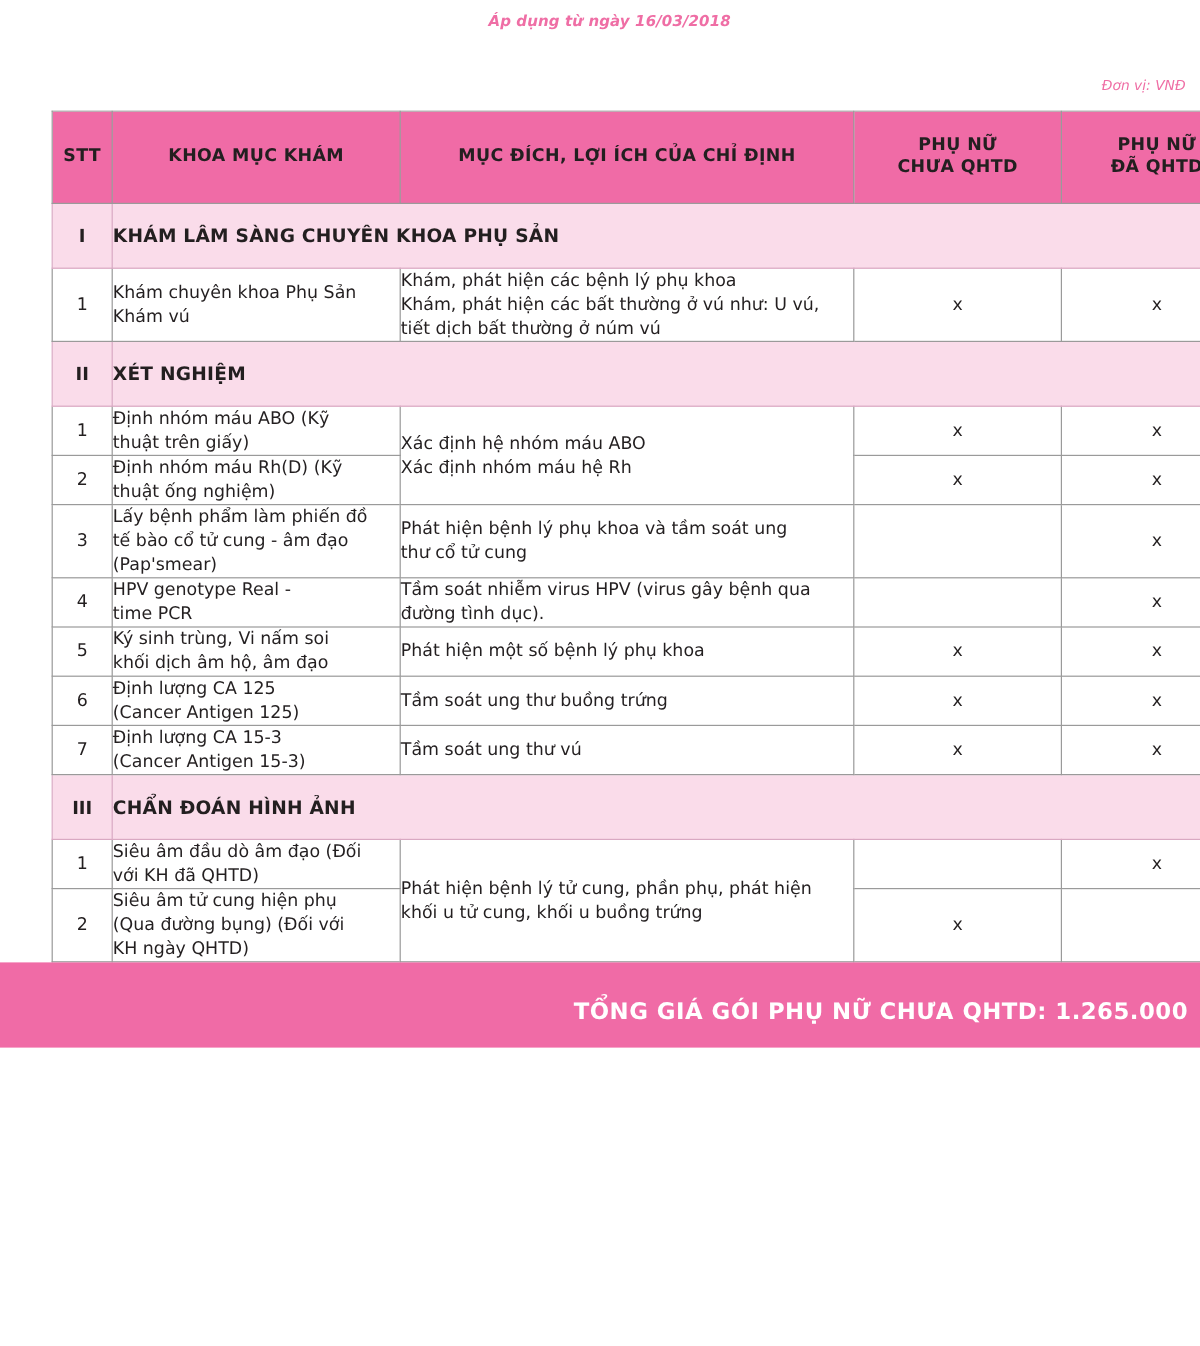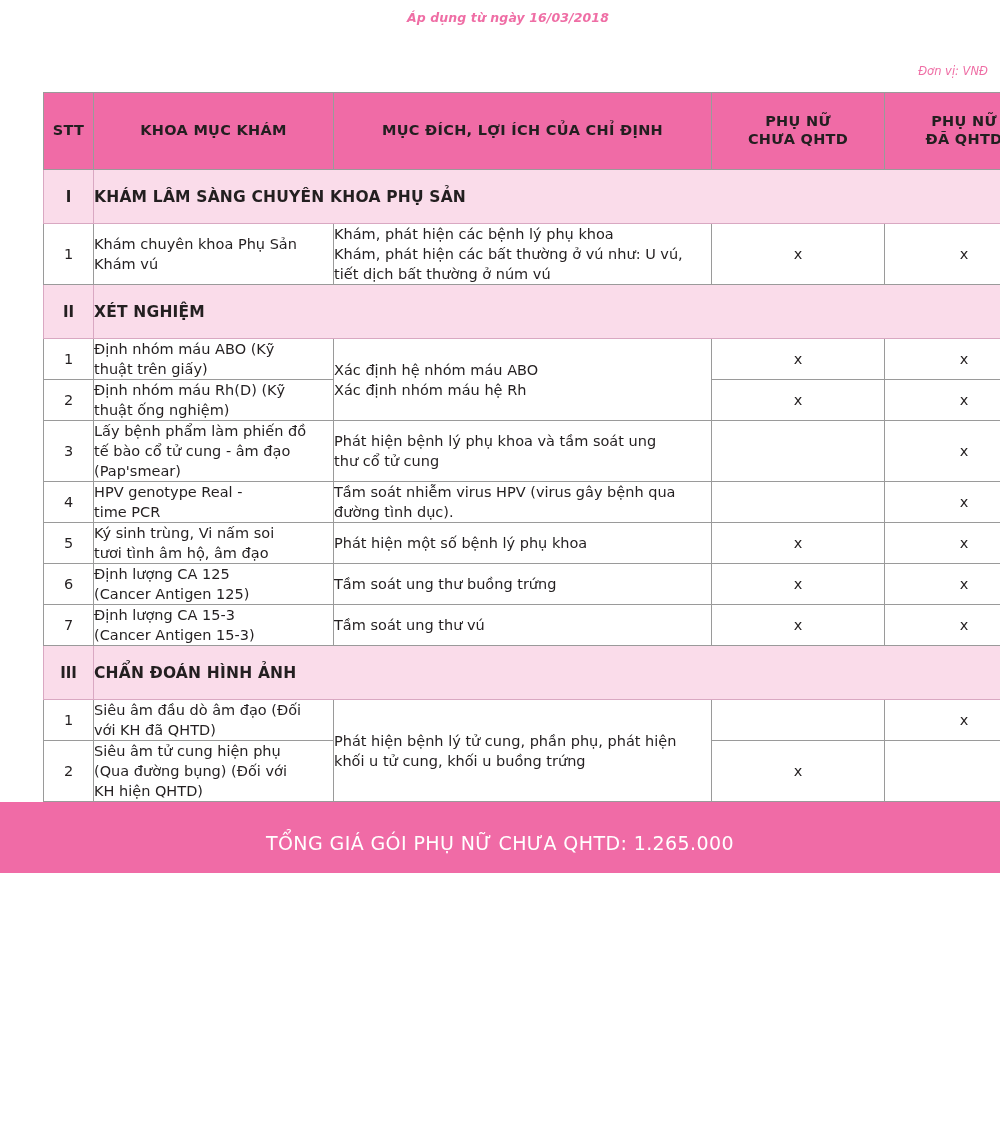--- a/index.html
+++ b/index.html
@@ -137,23 +137,24 @@
   .totals {
     background: #f06ba6;
     color: #ffffff;
     text-align: center;
     padding: 26px 10px 30px 10px;
     height: 71px;
     box-sizing: border-box;
   }
   .totals .line {
     font-size: 19px;
-    font-weight: normal;
+    font-weight: bold;
     letter-spacing: 0.4px;
     line-height: 1.62;
+    text-align: right;
   }
 </style>
 </head>
 <body>
 
 <div class="page-header">
 
 
   <div class="title-block">
     <div class="sub-title">Áp dụng từ ngày 16/03/2018</div>
@@ -254,21 +255,21 @@
           <div>Tầm soát nhiễm virus HPV (virus gây bệnh qua</div>
           <div>đường tình dục).</div>
         </td>
         <td class="mark"></td>
         <td class="mark">x</td>
       </tr>
       <tr>
         <td class="num">5</td>
         <td class="name">
           <div>Ký sinh trùng, Vi nấm soi</div>
-          <div>tươi tình âm hộ, âm đạo</div>
+          <div>khối dịch âm hộ, âm đạo</div>
         </td>
         <td class="desc">
           <div>Phát hiện một số bệnh lý phụ khoa</div>
         </td>
         <td class="mark">x</td>
         <td class="mark">x</td>
       </tr>
       <tr>
         <td class="num">6</td>
         <td class="name">
@@ -308,21 +309,21 @@
           <div>khối u tử cung, khối u buồng trứng</div>
         </td>
         <td class="mark"></td>
         <td class="mark">x</td>
       </tr>
       <tr>
         <td class="num">2</td>
         <td class="name">
           <div>Siêu âm tử cung hiện phụ</div>
           <div>(Qua đường bụng) (Đối với</div>
-          <div>KH hiện QHTD)</div>
+          <div>KH ngày QHTD)</div>
         </td>
         <td class="mark">x</td>
         <td class="mark"></td>
       </tr>
     </tbody>
 </table>
 
 <div class="totals">
   <div class="line">TỔNG GIÁ GÓI PHỤ NỮ CHƯA QHTD: 1.265.000</div>
 </div>

